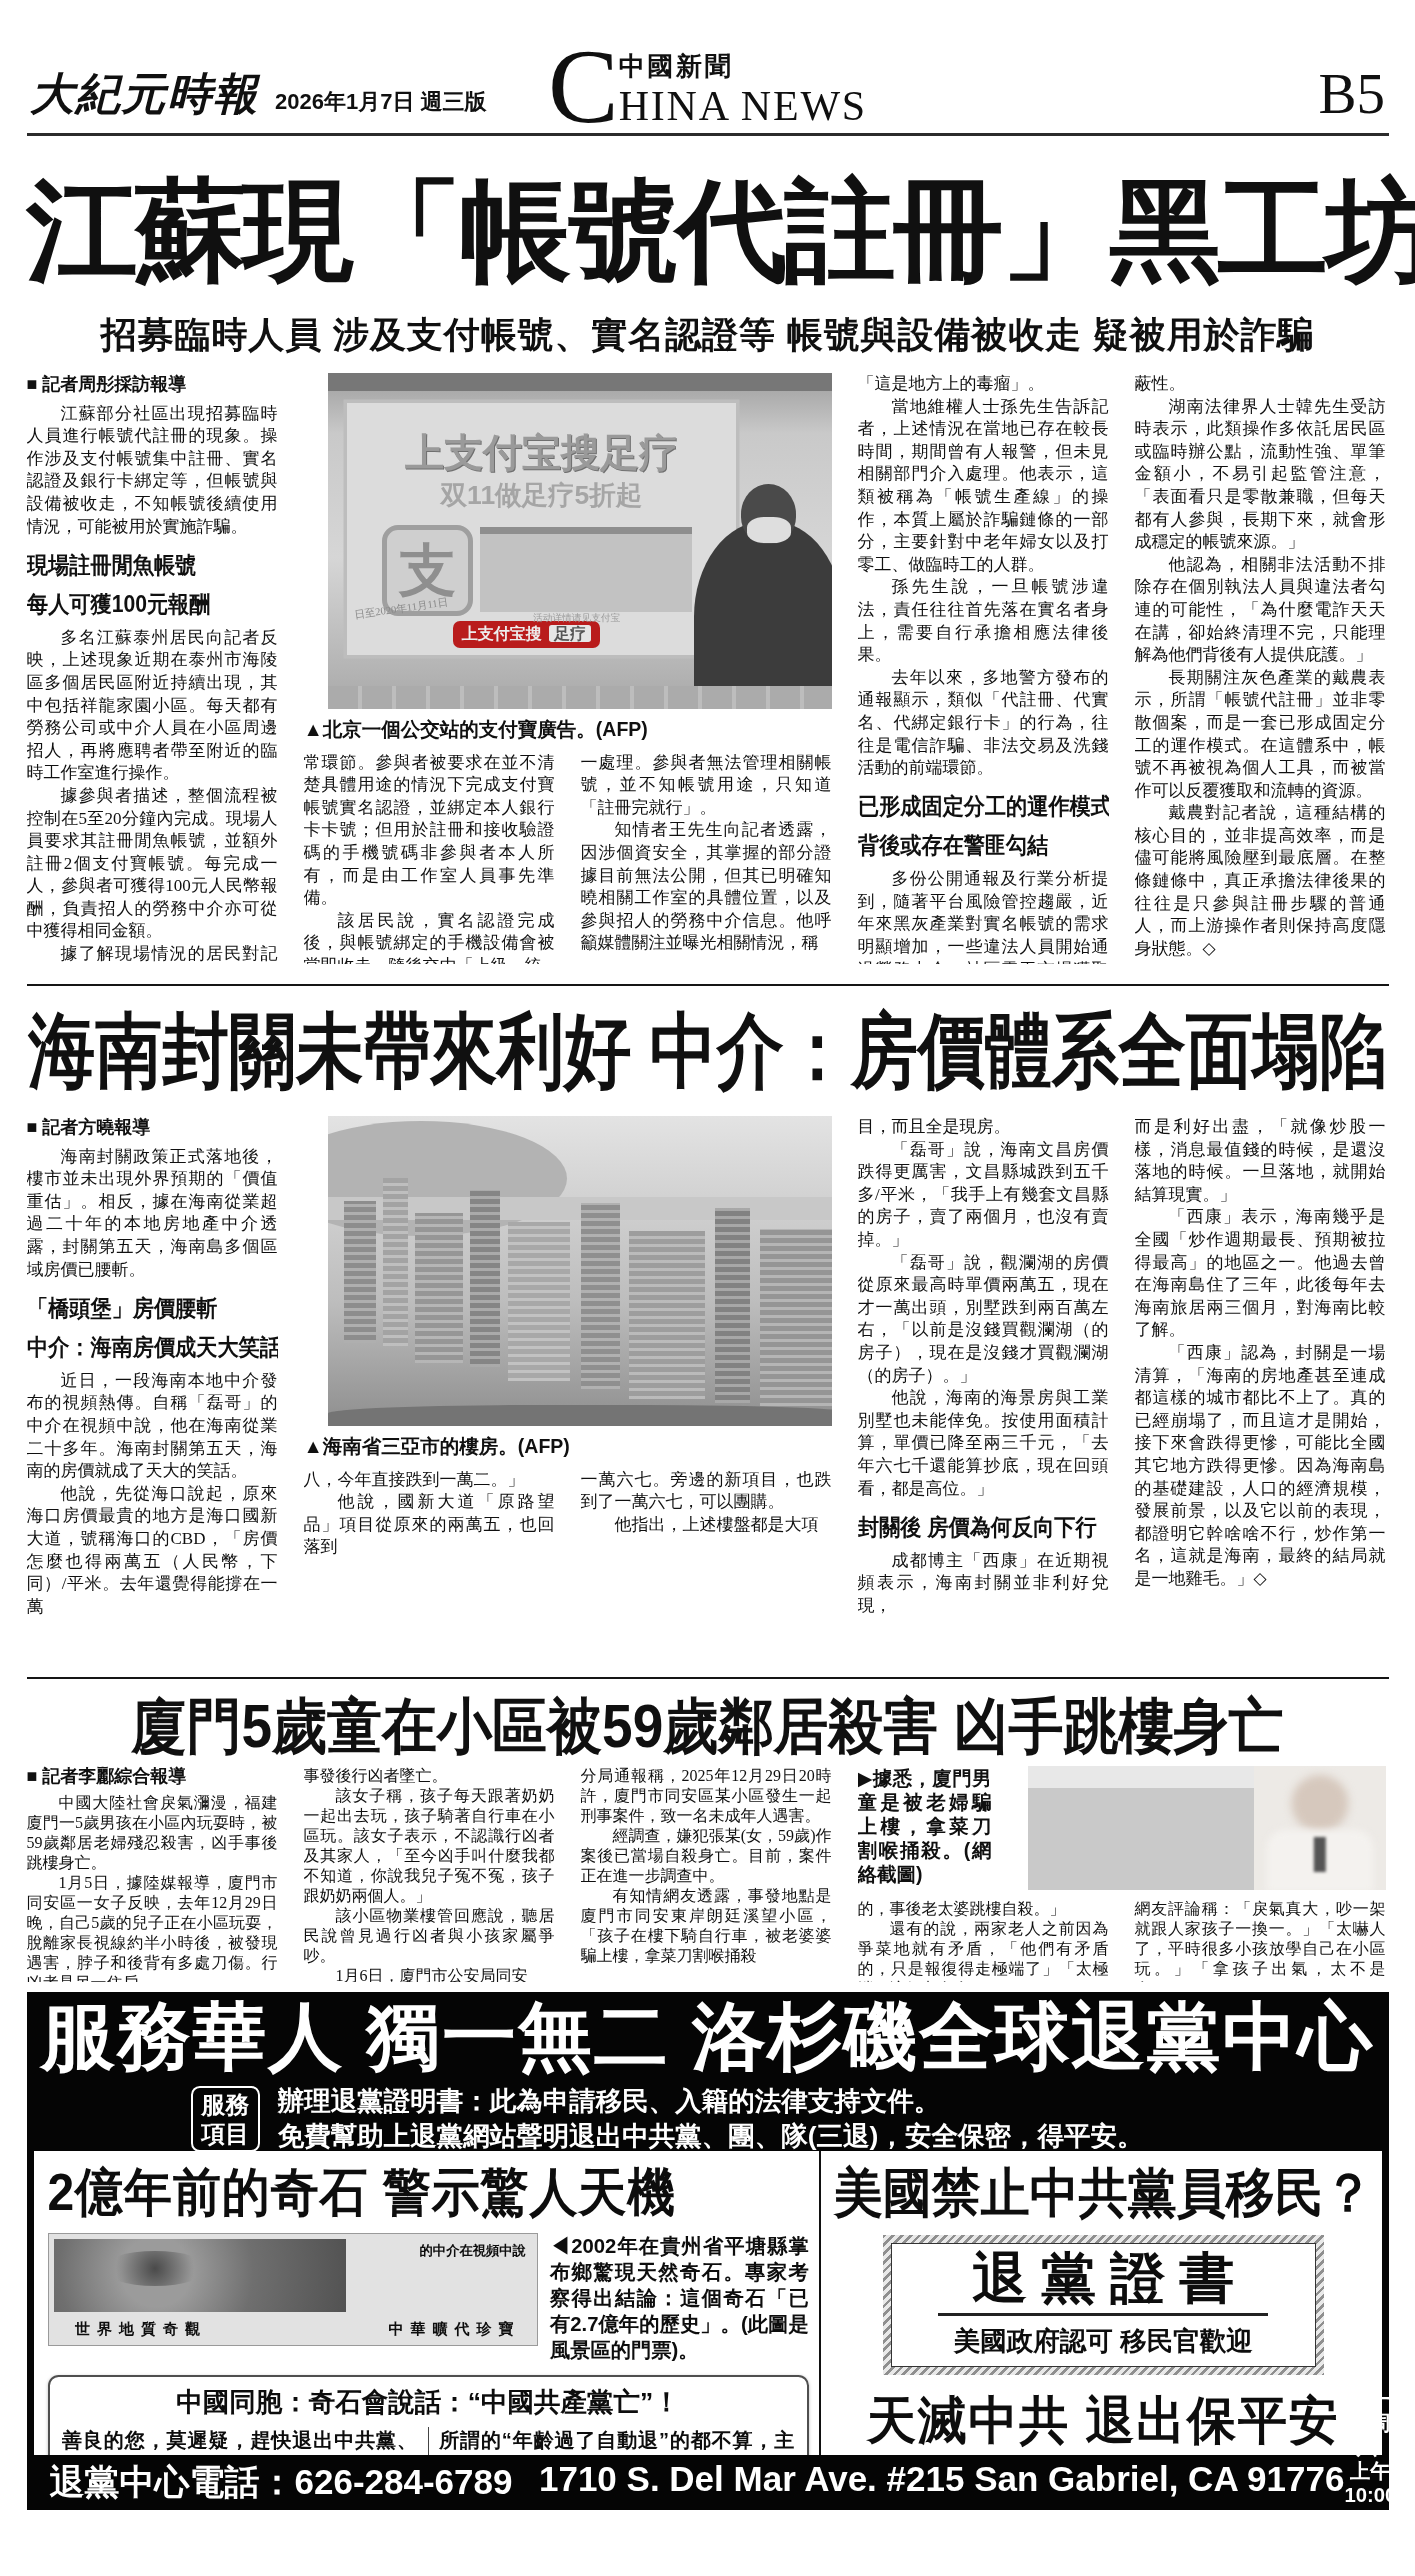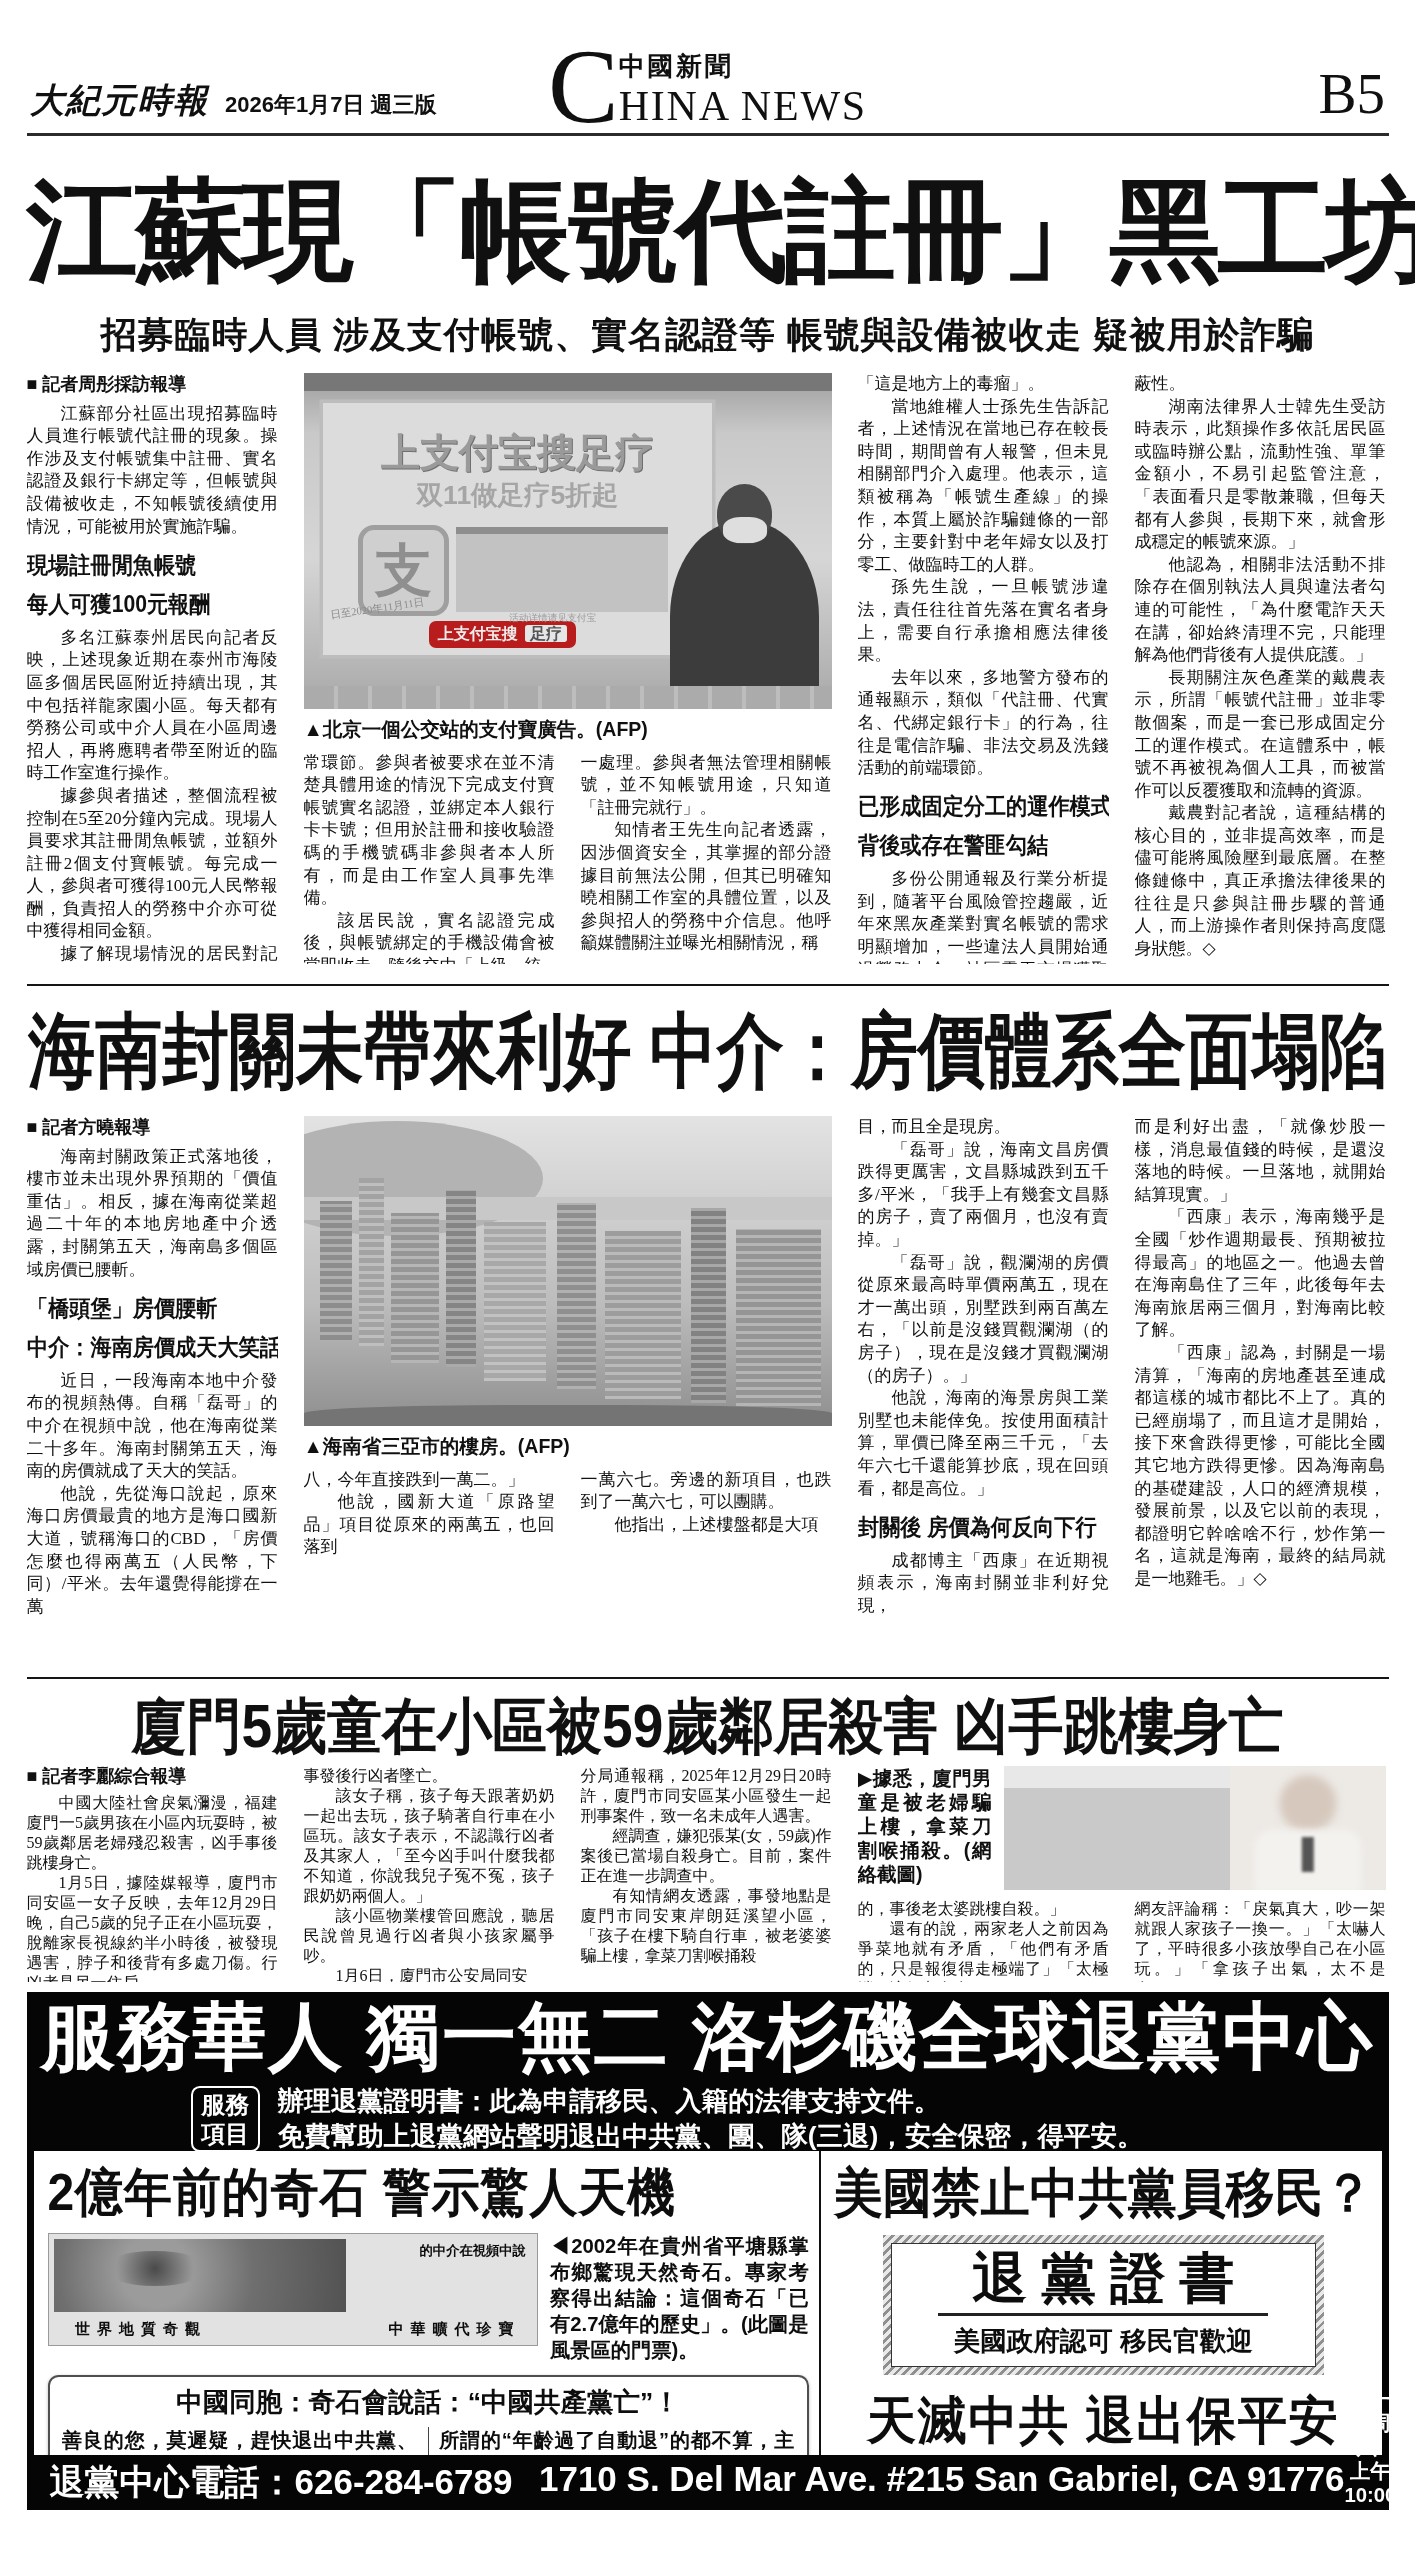--- a/index.html
+++ b/index.html
@@ -3,21 +3,21 @@
 <meta charset="utf-8">
 <style>
   html,body{margin:0;padding:0;}
   body{width:1415px;height:2576px;background:#fff;color:#101010;position:relative;overflow:hidden;
        font-family:"Liberation Serif","DejaVu Serif",serif;}
   .sans{font-family:"Liberation Sans","DejaVu Sans",sans-serif;}
 
   
   #header{position:absolute;left:26.5px;right:26.5px;top:53px;height:80px;border-bottom:3.5px solid #2b2b2b;}
   .masthead-wrap{position:absolute;left:3.5px;bottom:8.8px;display:flex;align-items:baseline;gap:16px;}
-  .masthead{font-size:34px;font-weight:900;letter-spacing:1.8px;font-style:italic;}
+  .masthead{font-size:44px;font-weight:900;letter-spacing:1.8px;font-style:italic;}
   .dateline{font-size:22px;font-weight:800;}
   .section-wrap{position:absolute;left:50%;transform:translateX(-50%);bottom:1.8px;display:flex;align-items:flex-end;}
   .bigC{font-size:106px;line-height:.82;font-weight:400;}
   .secstack{display:flex;flex-direction:column;justify-content:flex-end;padding-bottom:3.5px;}
   .sec-zh{font-size:26px;letter-spacing:2.7px;font-weight:700;}
   .sec-en{font-size:42px;letter-spacing:1.8px;line-height:1.05;}
   .pageno{position:absolute;right:3.5px;bottom:7px;font-size:57px;}
 
   
   .headline1{position:absolute;left:26.5px;right:26.5px;top:157px;text-align:center;white-space:nowrap;
@@ -52,21 +52,21 @@
   .a3right{flex:0 0 528px;width:528px;overflow:hidden;}
   .a3right .toprow{display:flex;gap:12px;height:124px;}
   .vcaption{width:134px;font-family:"Liberation Sans","DejaVu Sans",sans-serif;font-weight:700;
             font-size:19.5px;line-height:24px;text-align:justify;}
   .a3right .botrow{display:flex;gap:26px;margin-top:8.8px;}
   .a3right .botrow .bcol{flex:0 0 251px;width:251px;font-size:16px;line-height:20px;text-align:justify;}
   .a3right .botrow p{margin:0;text-indent:2em;}
   .a3right .botrow p.cont{text-indent:0;}
 
   
-  .ph{position:relative;overflow:hidden;background:#c4c4c4;}
+  .ph{position:relative;overflow:hidden;background:#c4c4c4;margin-left:24px;}
   
   #photo1{width:528px;height:336px;background:linear-gradient(180deg,#9d9d9d 0,#c9c9c9 18%,#d6d6d6 55%,#a8a8a8 100%);}
   #photo1 .roof{position:absolute;left:0;right:0;top:0;height:17.7px;background:#777;}
   #photo1 .panel{position:absolute;left:19.5px;top:30px;width:389px;height:252px;background:#dcdcdc;
                  box-shadow:0 0 0 3.5px #bdbdbd;}
   #photo1 .adl1{position:absolute;left:0;right:0;top:23px;text-align:center;font-size:39px;font-weight:900;
                 color:#9a9a9a;text-shadow:0.9px 0.9px 0 #6f6f6f;font-family:"Liberation Sans",sans-serif;}
   #photo1 .adl2{position:absolute;left:0;right:0;top:74px;text-align:center;font-size:26.5px;font-weight:900;
                 color:#a5a5a5;font-family:"Liberation Sans",sans-serif;}
   #photo1 .zhi{position:absolute;left:35px;top:122px;width:81px;height:81px;border:5.3px solid #9f9f9f;border-radius:16px;

